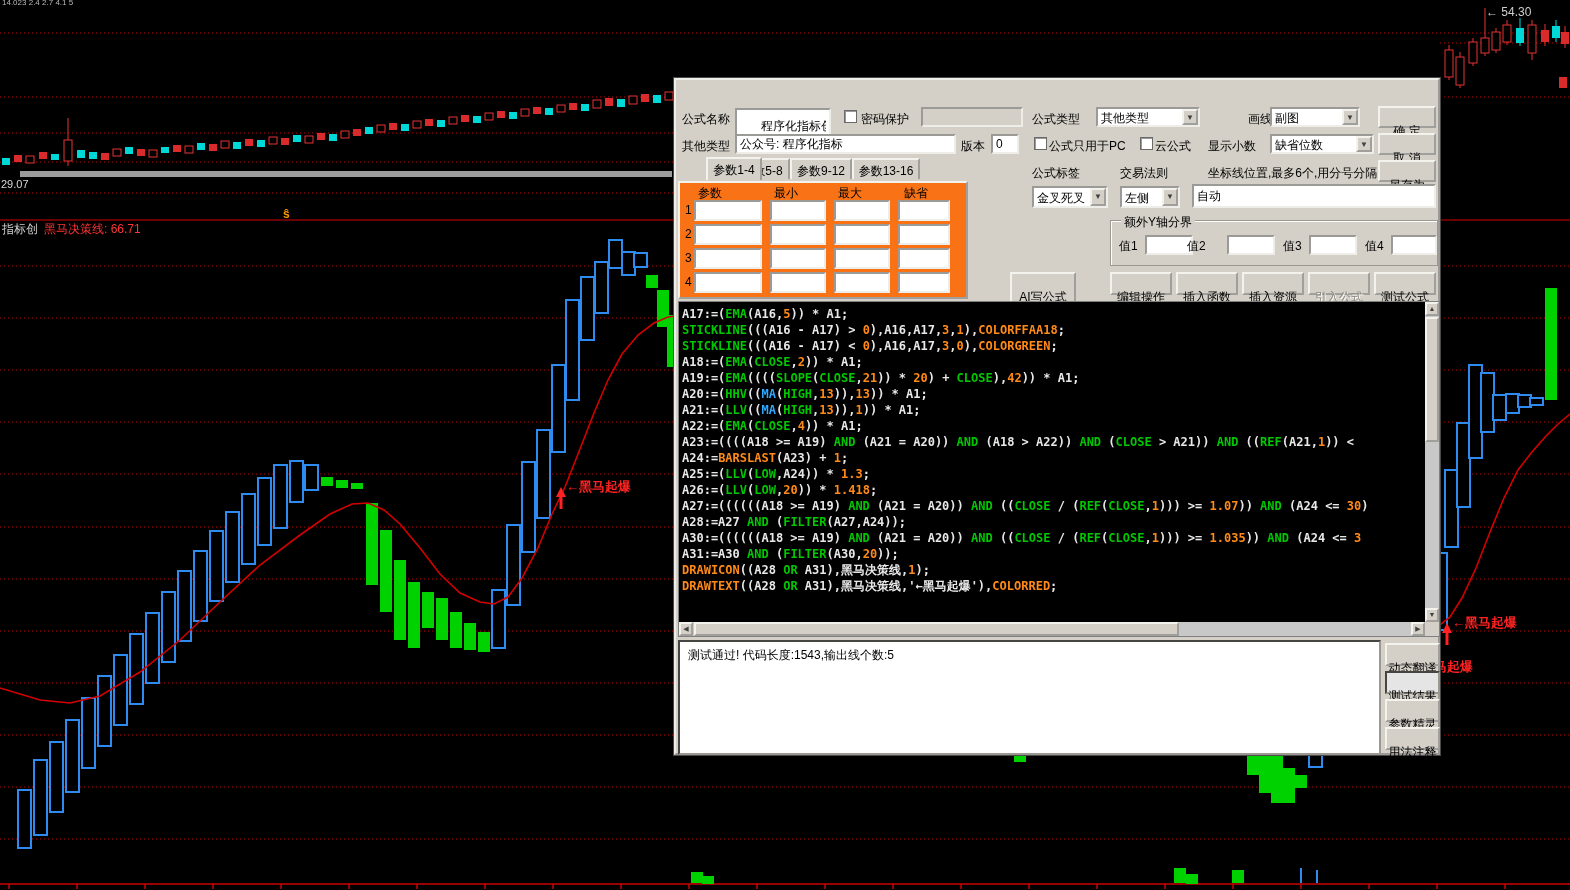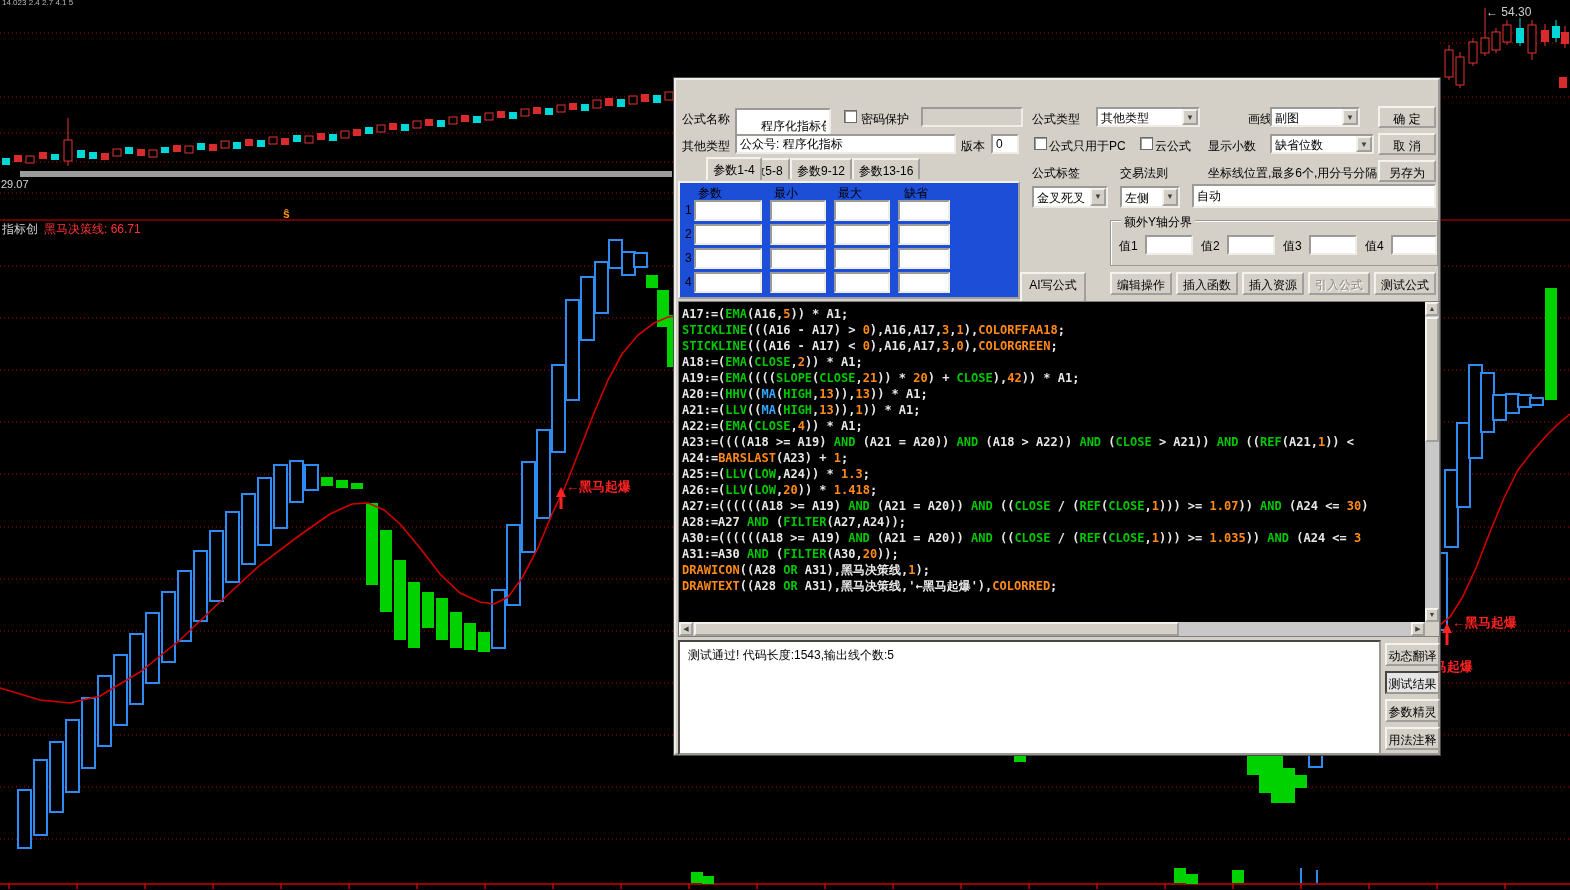--- a/index.html
+++ b/index.html
@@ -14,34 +14,34 @@
   .abs { position:absolute; }
   #titlebar { left:0; top:0; width:762px; height:20px; background:#a32d2d;
               color:#fff; font-weight:bold; line-height:20px; padding-left:8px; }
   .tbtn { position:absolute; top:2px; width:18px; height:16px; color:#eec6c6;
           text-align:center; line-height:16px; font-size:12px; cursor:default; }
   .lbl { font-size:12px; color:#000; white-space:nowrap; }
   .inp { background:#fff; border:2px inset #efede8; font-size:12px; padding:1px 3px;
          font-family:"Liberation Sans",sans-serif; color:#000; }
   .sunkbox { background:#d4d0c8; border:2px inset #efede8; }
   .btn { background:#d4d0c8; border:2px outset #f4f2ec; font-size:12px; text-align:center;
-         color:#000; cursor:default; padding-top:3px; }
+         color:#000; cursor:default; padding-top:15px; }
   .btn.disabled { color:#8a887f; text-shadow:1px 1px 0 #fff; }
   .btn.pressed { border:2px inset #9a9890; background:#e5e5e5; }
   .chk { width:13px; height:13px; background:#fff; border:1px solid #6a6a6a;
          box-shadow:inset 1px 1px 0 #9a9a9a; }
   .combo { background:#fff; border:2px inset #efede8; }
   .combo .val { position:absolute; left:3px; top:1px; font-size:12px; white-space:nowrap; }
   .combo .dd { position:absolute; right:0; top:0; bottom:0; width:16px; background:#d4d0c8;
                border:2px outset #f4f2ec; color:#404040; font-size:8px; text-align:center; line-height:13px;}
   .tab { position:absolute; top:78px; height:21px; background:#d4d0c8;
          border:2px outset #f4f2ec; border-bottom:none; text-align:center; padding-top:3px; font-size:12px;}
   .tab.active { height:23px; top:77px; z-index:3;margin-left:28px; }
-  #parampanel { left:2px; top:101px; width:342px; height:118px; border:2px outset #f4f2ec;
-                background:#1d4ed8; }
+  #parampanel { left:2px; top:101px; width:290px; height:118px; border:2px outset #f4f2ec;
+                background:#f97316; }
   .phead { position:absolute; top:2px; font-size:12px; }
   .prow-num { position:absolute; font-size:12px; }
   .pinp { position:absolute; width:56px; height:21px; background:#fff; border:2px inset #efede8; }
   #ygroup { left:434px; top:140px; width:328px; height:46px; border:1px solid #9a9890;
             box-shadow:inset 1px 1px 0 #fff; }
   #ygroup .glab { position:absolute; left:10px; top:-7px; background:#d4d0c8; padding:0 3px; }
   #codewrap { left:2px; top:221px; width:762px; height:336px; background:#000;
               border:1px solid #808080; }
   #codetext { position:absolute; left:3px; top:4px; width:742px; height:300px; overflow:hidden;
               font-family:"DejaVu Sans Mono", monospace; font-size:12px; font-weight:bold;
@@ -351,29 +351,29 @@
   <div class="abs combo" style="left:444px; top:106px; width:60px; height:22px;">
     <span class="val" style="top:2px;">左侧</span>
     <span class="dd">▼</span>
   </div>
   <input class="abs inp" style="left: 516px; top: 104px; width: 244px; height: 24px;" value="自动">
 
   <div id="ygroup" class="abs">
     <span class="glab lbl">额外Y轴分界</span>
     <span class="abs lbl" style="left:8px; top:17px;">值1</span>
     <input class="abs inp" style="left: 34px; top: 14px; width: 48px; height: 20px;">
-    <span class="abs lbl" style="left:90px; top:17px;">值2</span>
+    <span class="abs lbl" style="left:76px; top:17px;">值2</span>
     <input class="abs inp" style="left: 116px; top: 14px; width: 48px; height: 20px;">
     <span class="abs lbl" style="left:172px; top:17px;">值3</span>
     <input class="abs inp" style="left: 198px; top: 14px; width: 48px; height: 20px;">
     <span class="abs lbl" style="left:254px; top:17px;">值4</span>
     <input class="abs inp" style="left: 280px; top: 14px; width: 46px; height: 20px;">
   </div>
 
-  <div class="abs btn" style="left:344px; top:192px; width:66px; height:35px;">AI写公式</div>
+  <div class="abs btn" style="left:334px; top:192px; width:66px; height:35px;">AI写公式</div>
   <div class="abs btn" style="left:434px; top:192px; width:62px; height:23px;">编辑操作</div>
   <div class="abs btn" style="left:500px; top:192px; width:62px; height:23px;">插入函数</div>
   <div class="abs btn" style="left:566px; top:192px; width:62px; height:23px;">插入资源</div>
   <div class="abs btn disabled" style="left:632px; top:192px; width:62px; height:23px;">引入公式</div>
   <div class="abs btn" style="left:698px; top:192px; width:62px; height:23px;">测试公式</div>
 
   <div id="codewrap" class="abs">
     <div id="codetext"><div class="cl"><span class="w">A17:=(</span><span class="g">EMA</span><span class="w">(A16,</span><span class="o">5</span><span class="w">)) * A1;</span></div><div class="cl"><span class="g">STICKLINE</span><span class="w">(((A16 - A17) &gt; </span><span class="o">0</span><span class="w">),A16,A17,</span><span class="o">3</span><span class="w">,</span><span class="o">1</span><span class="w">),</span><span class="o">COLORFFAA18</span><span class="w">;</span></div><div class="cl"><span class="g">STICKLINE</span><span class="w">(((A16 - A17) &lt; </span><span class="o">0</span><span class="w">),A16,A17,</span><span class="o">3</span><span class="w">,</span><span class="o">0</span><span class="w">),</span><span class="o">COLORGREEN</span><span class="w">;</span></div><div class="cl"><span class="w">A18:=(</span><span class="g">EMA</span><span class="w">(</span><span class="g">CLOSE</span><span class="w">,</span><span class="o">2</span><span class="w">)) * A1;</span></div><div class="cl"><span class="w">A19:=(</span><span class="g">EMA</span><span class="w">((((</span><span class="g">SLOPE</span><span class="w">(</span><span class="g">CLOSE</span><span class="w">,</span><span class="o">21</span><span class="w">)) * </span><span class="o">20</span><span class="w">) + </span><span class="g">CLOSE</span><span class="w">),</span><span class="o">42</span><span class="w">)) * A1;</span></div><div class="cl"><span class="w">A20:=(</span><span class="g">HHV</span><span class="w">((</span><span class="b">MA</span><span class="w">(</span><span class="g">HIGH</span><span class="w">,</span><span class="o">13</span><span class="w">)),</span><span class="o">13</span><span class="w">)) * A1;</span></div><div class="cl"><span class="w">A21:=(</span><span class="g">LLV</span><span class="w">((</span><span class="b">MA</span><span class="w">(</span><span class="g">HIGH</span><span class="w">,</span><span class="o">13</span><span class="w">)),</span><span class="o">1</span><span class="w">)) * A1;</span></div><div class="cl"><span class="w">A22:=(</span><span class="g">EMA</span><span class="w">(</span><span class="g">CLOSE</span><span class="w">,</span><span class="o">4</span><span class="w">)) * A1;</span></div><div class="cl"><span class="w">A23:=((((A18 &gt;= A19) </span><span class="g">AND</span><span class="w"> (A21 = A20)) </span><span class="g">AND</span><span class="w"> (A18 &gt; A22)) </span><span class="g">AND</span><span class="w"> (</span><span class="g">CLOSE</span><span class="w"> &gt; A21)) </span><span class="g">AND</span><span class="w"> ((</span><span class="g">REF</span><span class="w">(A21,</span><span class="o">1</span><span class="w">)) &lt;</span></div><div class="cl"><span class="w">A24:=</span><span class="o">BARSLAST</span><span class="w">(A23) + </span><span class="o">1</span><span class="w">;</span></div><div class="cl"><span class="w">A25:=(</span><span class="g">LLV</span><span class="w">(</span><span class="g">LOW</span><span class="w">,A24)) * </span><span class="o">1.3</span><span class="w">;</span></div><div class="cl"><span class="w">A26:=(</span><span class="g">LLV</span><span class="w">(</span><span class="g">LOW</span><span class="w">,</span><span class="o">20</span><span class="w">)) * </span><span class="o">1.418</span><span class="w">;</span></div><div class="cl"><span class="w">A27:=((((((A18 &gt;= A19) </span><span class="g">AND</span><span class="w"> (A21 = A20)) </span><span class="g">AND</span><span class="w"> ((</span><span class="g">CLOSE</span><span class="w"> / (</span><span class="g">REF</span><span class="w">(</span><span class="g">CLOSE</span><span class="w">,</span><span class="o">1</span><span class="w">))) &gt;= </span><span class="o">1.07</span><span class="w">)) </span><span class="g">AND</span><span class="w"> (A24 &lt;= </span><span class="o">30</span><span class="w">)</span></div><div class="cl"><span class="w">A28:=A27 </span><span class="g">AND</span><span class="w"> (</span><span class="g">FILTER</span><span class="w">(A27,A24));</span></div><div class="cl"><span class="w">A30:=((((((A18 &gt;= A19) </span><span class="g">AND</span><span class="w"> (A21 = A20)) </span><span class="g">AND</span><span class="w"> ((</span><span class="g">CLOSE</span><span class="w"> / (</span><span class="g">REF</span><span class="w">(</span><span class="g">CLOSE</span><span class="w">,</span><span class="o">1</span><span class="w">))) &gt;= </span><span class="o">1.035</span><span class="w">)) </span><span class="g">AND</span><span class="w"> (A24 &lt;= </span><span class="o">3</span></div><div class="cl"><span class="w">A31:=A30 </span><span class="g">AND</span><span class="w"> (</span><span class="g">FILTER</span><span class="w">(A30,</span><span class="o">20</span><span class="w">));</span></div><div class="cl"><span class="o">DRAWICON</span><span class="w">((A28 </span><span class="g">OR</span><span class="w"> A31),黑马决策线,</span><span class="o">1</span><span class="w">);</span></div><div class="cl"><span class="o">DRAWTEXT</span><span class="w">((A28 </span><span class="g">OR</span><span class="w"> A31),黑马决策线,'←黑马起爆'),</span><span class="o">COLORRED</span><span class="w">;</span></div></div>
 
     <div class="abs scroll" style="right:0; top:0; width:14px; height:320px;">

